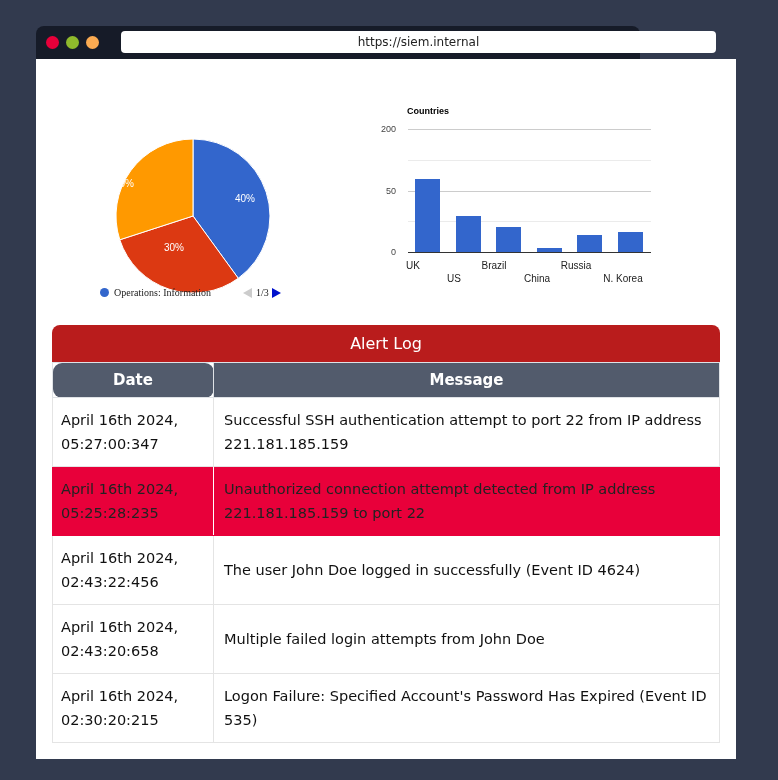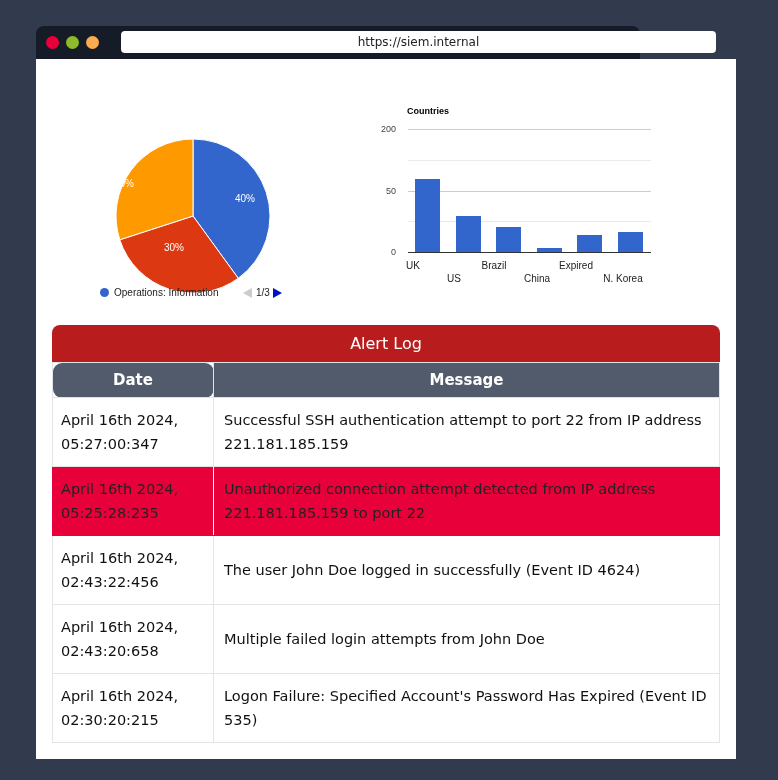--- a/index.html
+++ b/index.html
@@ -9,23 +9,23 @@
   .dot { position: absolute; top: 10px; width: 13px; height: 13px; border-radius: 50%; }
   .dot.red { left: 10px; background: #e8003a; }
   .dot.green { left: 30px; background: #8fba2c; }
   .dot.orange { left: 50px; background: #fbab52; }
   .urlbar { position: absolute; left: 85px; top: 5px; width: 595px; height: 22px; background: #ffffff; border-radius: 4px; text-align: center; font-size: 12px; line-height: 22px; color: #222; font-family: "DejaVu Sans", sans-serif; }
   .content { position: absolute; left: 0; top: 33px; width: 700px; height: 700px; background: #ffffff; }
 
   .pie-wrap { position: absolute; left: 60px; top: 40px; width: 200px; height: 240px; }
   .pie-svg { position: absolute; left: 0; top: 0; }
   .pie-label { position: absolute; font-family: "Liberation Sans", sans-serif; font-size: 10px; color: #fff; }
-  .legend { position: absolute; left: 64px; top: 228px; font-family: Liberation Sans, sans-serif; font-size: 10px; color: #222; display: flex; align-items: center; }
+  .legend { position: absolute; left: 64px; top: 228px; font-family: Liberation Serif, serif; font-size: 10px; color: #222; display: flex; align-items: center; }
   .legend-dot { width: 9px; height: 9px; border-radius: 50%; background: #3366cc; margin-right: 5px; }
-  .pager { position: absolute; left: 207px; top: 228px; font-family: Liberation Sans, sans-serif; font-size: 10px; color: #222; display: flex; align-items: center; }
+  .pager { position: absolute; left: 207px; top: 228px; font-family: Liberation Serif, serif; font-size: 10px; color: #222; display: flex; align-items: center; }
   .tri-left { width: 0; height: 0; border-top: 5px solid transparent; border-bottom: 5px solid transparent; border-right: 9px solid #cccccc; margin-right: 4px; }
   .tri-right { width: 0; height: 0; border-top: 5px solid transparent; border-bottom: 5px solid transparent; border-left: 9px solid #0011cc; margin-left: 3px; }
 
   .bar-chart { position: absolute; left: 330px; top: 40px; width: 300px; height: 200px; font-family: "Liberation Sans", sans-serif; }
   .bar-title { position: absolute; left: 41px; top: 7px; font-size: 9px; font-weight: bold; color: #000; }
   .ytick { position: absolute; font-size: 9px; color: #444; text-align: right; width: 30px; left: 0; }
   .gridline { position: absolute; left: 42px; width: 243px; height: 1px; background: #cccccc; }
   .gridline.minor { background: #ebebeb; }
   .baseline { position: absolute; left: 42px; width: 243px; height: 1px; background: #333; }
   .bar { position: absolute; background: #3366cc; width: 25px; }
@@ -93,21 +93,21 @@
       <div class="bar" style="left:171px; top:149px; height:4px;"></div>
       <div class="bar" style="left:211px; top:136px; height:17px;"></div>
       <div class="bar" style="left:252px; top:133px; height:20px;"></div>
 
       <div class="baseline" style="top:153px;"></div>
 
       <span class="xlabel" style="left:32px; top:161px; width:30px;">UK</span>
       <span class="xlabel" style="left:73px; top:174px; width:30px;">US</span>
       <span class="xlabel" style="left:113px; top:161px; width:30px;">Brazil</span>
       <span class="xlabel" style="left:155px; top:174px; width:32px;">China</span>
-      <span class="xlabel" style="left:192px; top:161px; width:36px;">Expired</span>
+      <span class="xlabel" style="left:192px; top:161px; width:36px;">Russia</span>
       <span class="xlabel" style="left:232px; top:174px; width:50px;">N. Korea</span>
     </div>
 
     <div class="alert-card">
       <div class="alert-header">Alert Log</div>
       <table>
         <thead>
           <tr>
             <th style="width:161px;border-radius:9px;">Date</th>
             <th>Message</th>

